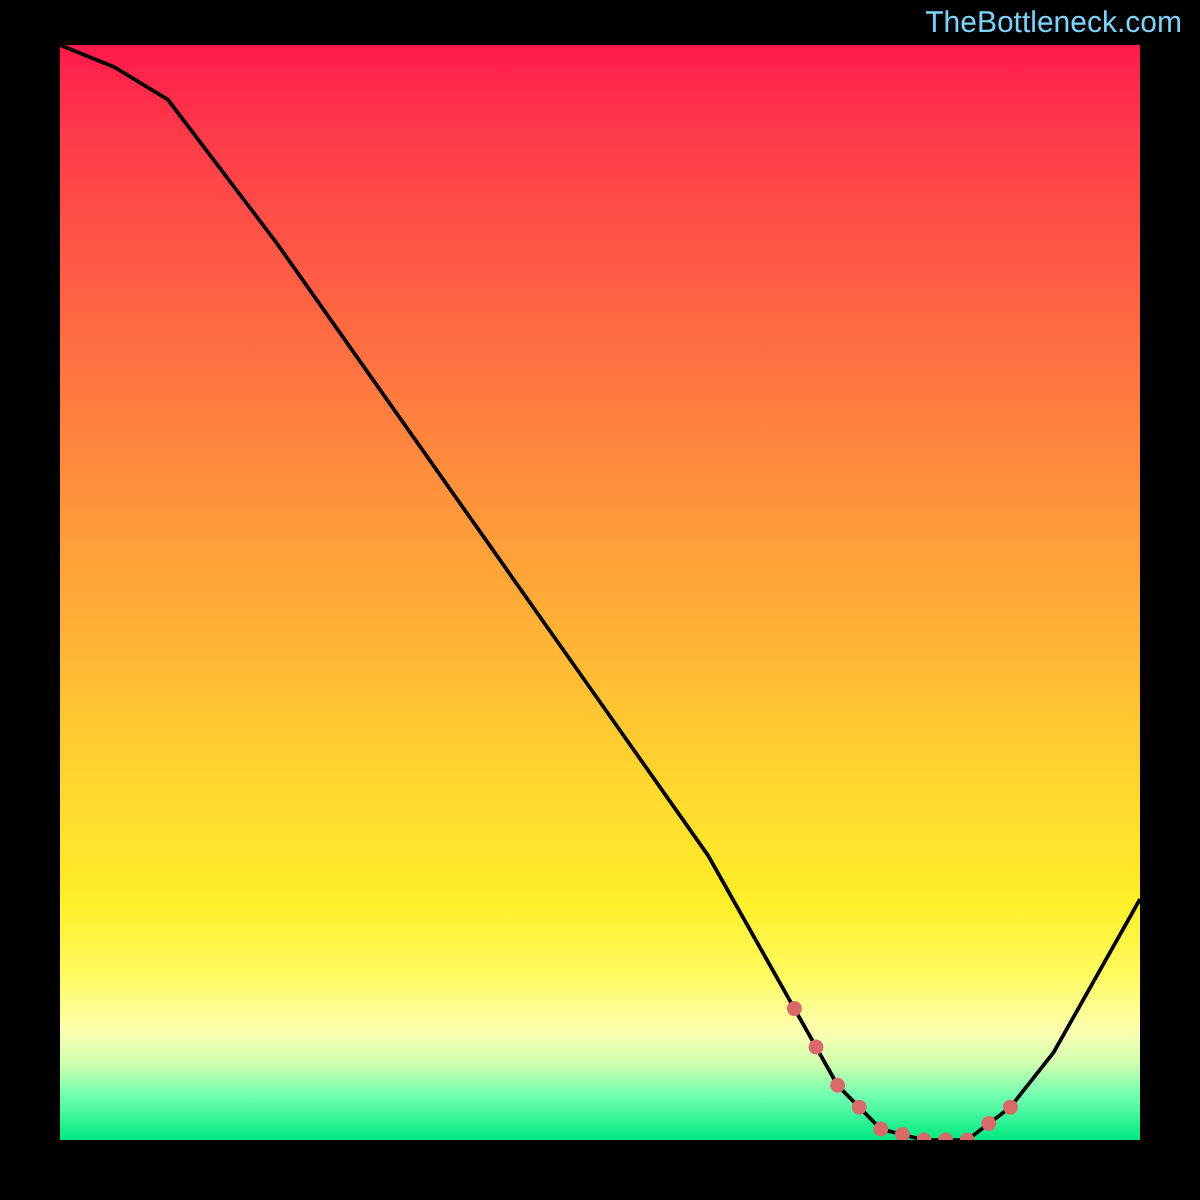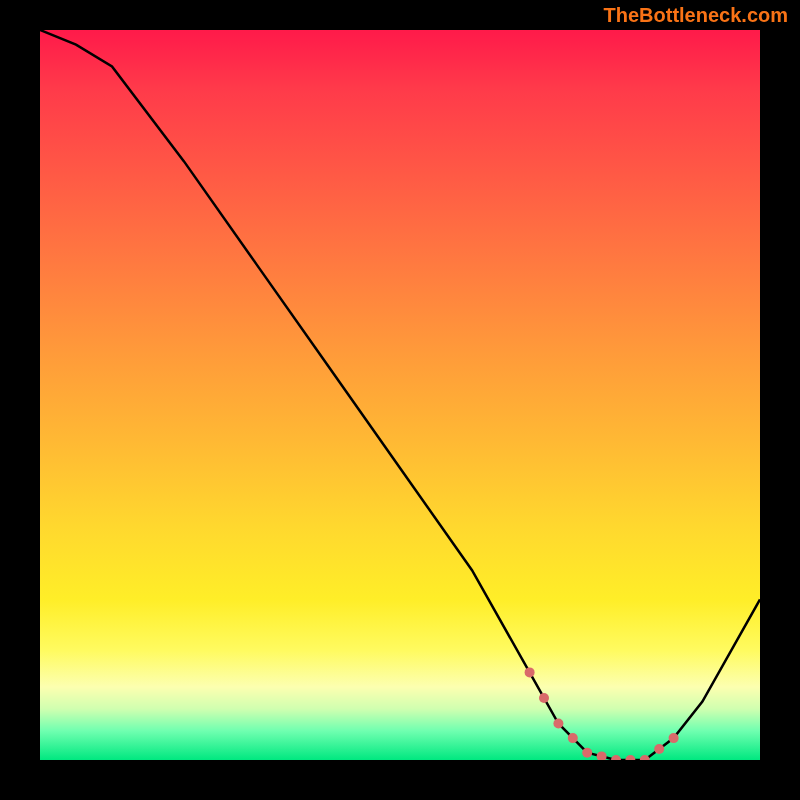--- a/index.html
+++ b/index.html
@@ -7,23 +7,23 @@
     width: 800px;
     height: 800px;
     background: #000;
     position: relative;
     font-family: Arial, sans-serif;
   }
   .watermark {
     position: absolute;
     top: 4px;
     right: 12px;
-    color: #f97316;
+    color: #7dd3fc;
     font-size: 20px;
-    font-weight: bold;
+    font-weight: normal;
     z-index: 10;
   }
   .plot-area {
     position: absolute;
     left: 40px;
     top: 30px;
     width: 720px;
     height: 730px;
     overflow: hidden;
   }

